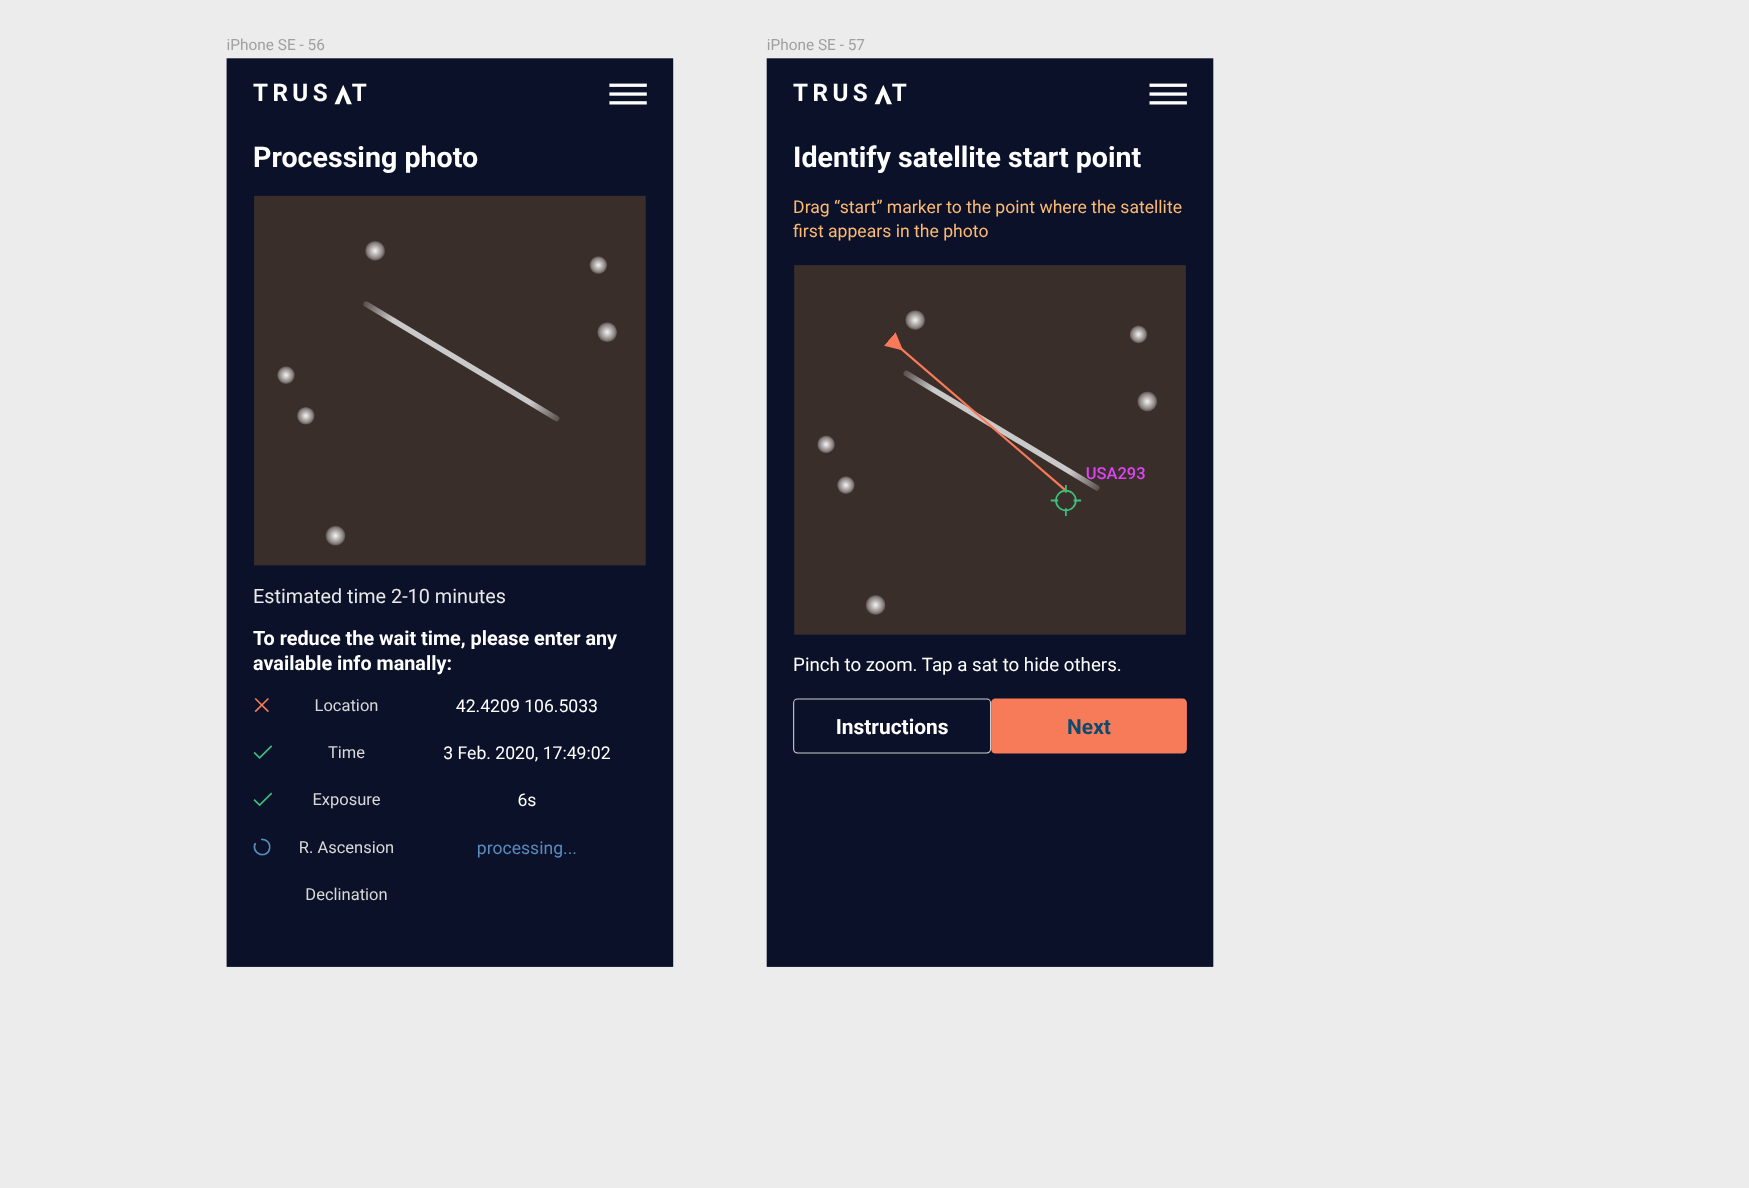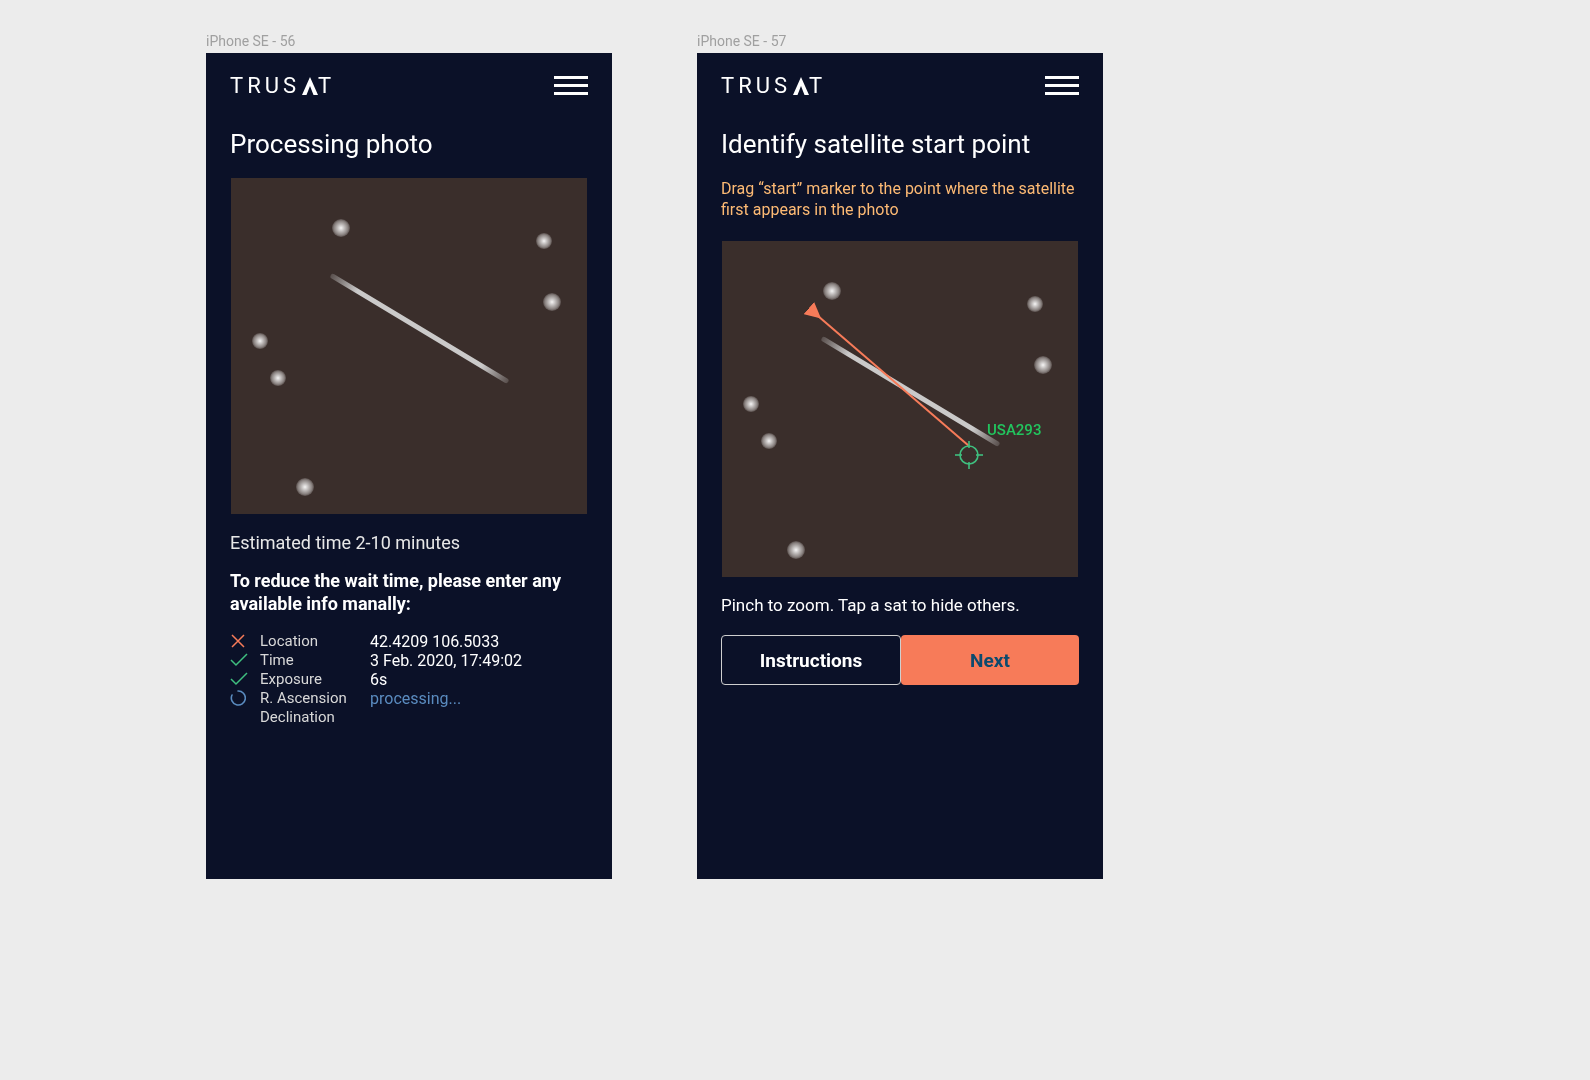--- a/index.html
+++ b/index.html
@@ -23,42 +23,42 @@
     color: #FFFFFF;
     overflow: hidden;
   }
   .header {
     display: flex;
     justify-content: space-between;
     align-items: center;
     padding: 20px 24px 12px 24px;
   }
   .logo {
-    font-weight: 400;
+    font-weight: 700;
     font-size: 22px;
     letter-spacing: 4px;
     display: flex;
     align-items: center;
   }
   .menu-icon {
     display: flex;
     flex-direction: column;
     gap: 5px;
     cursor: pointer;
   }
   .menu-icon span {
     display: block;
     width: 34px;
     height: 3px;
     background: #FFFFFF;
   }
   .content { padding: 0 24px; }
   h1.title {
     font-size: 26px;
-    font-weight: 400;
+    font-weight: 700;
     margin: 20px 0 18px 0;
     line-height: 1.15;
   }
   .subtitle {
     font-size: 16px;
     color: #fdba74;
     line-height: 1.35;
     margin-bottom: 20px;
   }
   .sky {
@@ -86,23 +86,24 @@
   }
   .prompt {
     font-size: 18px;
     font-weight: 700;
     line-height: 1.3;
     margin-bottom: 16px;
   }
   .info-grid {
     display: grid;
     grid-template-columns: 30px 110px 1fr;
-    row-gap: 0;
+    row-gap: 24px;
     font-size: 15px;
     align-items: center;
+    text-align: center;
   }
   .info-label { color: #D8D8D8; }
   .info-value { color: #FFFFFF; font-size: 16px; }
   .info-value.processing { color: #5A8BBF; }
   .icon-x svg, .icon-check svg, .icon-spin svg { display: block; }
   .hint {
     font-size: 17px;
     color: #ffffff;
     margin-bottom: 20px;
   }
@@ -125,21 +126,21 @@
     color: #FFFFFF;
     background: transparent;
   }
   .btn-primary {
     background: #F77B59;
     color: #0c4a6e;
     border: none;
   }
   .sat-label {
     position: absolute;
-    color: #22c55e;
+    color: #d946ef;
     font-size: 15px;
     font-weight: 500;
   }
   .crosshair {
     position: absolute;
     width: 28px;
     height: 28px;
   }
 </style>
 </head>

